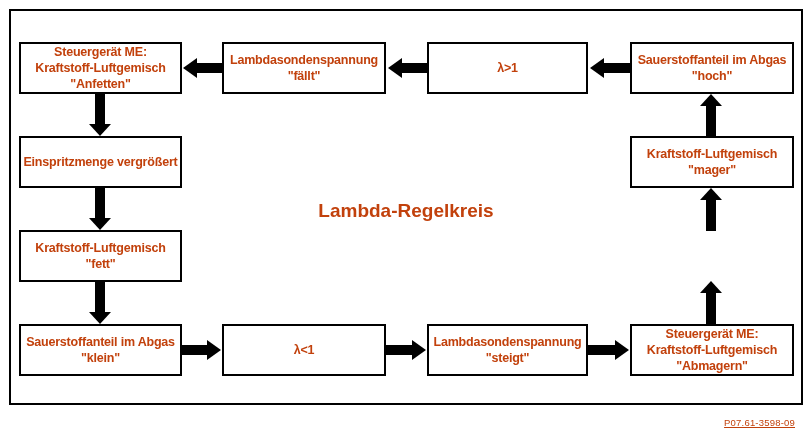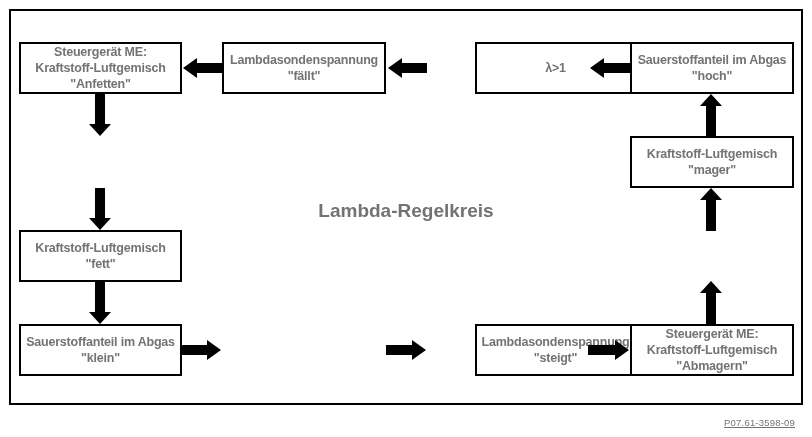--- a/index.html
+++ b/index.html
@@ -1,20 +1,20 @@
 <!DOCTYPE html>
 <html><head>
 <meta charset="utf-8">
 <style>
   html, body { margin: 0; padding: 0; background: #ffffff; }
   .canvas {
     position: relative;
     width: 812px; height: 437px;
     background: #ffffff;
-    color: #737373;
+    color: #c2410c;
     font-family: "Liberation Sans", sans-serif;
     overflow: hidden;
   }
   .frame {
     position: absolute;
     left: 9px; top: 9px;
     width: 790px; height: 392px;
     border: 2px solid #000;
     background: #fff;
   }
@@ -28,21 +28,21 @@
     justify-content: center;
     font-weight: bold;
     font-size: 12.5px;
     line-height: 16px;
     letter-spacing: -0.2px;
   }
   .dbox .txt { white-space: pre-line; text-align: center; }
   
   .col-a { left: 19px;  width: 163px; }
   .col-b { left: 222px; width: 164px; }
-  .col-c { left: 427px; width: 161px; margin-left: 48px; }
+  .col-c { left: 427px; width: 161px; }
   .col-d { left: 630px; width: 164px; }
   
   .row-1 { top: 42px;  height: 52px; }
   .row-2 { top: 136px; height: 52px; }
   .row-3 { top: 230px; height: 52px; }
   .row-4 { top: 324px; height: 52px; }
 
   .title {
     position: absolute;
     left: 0; width: 812px;
@@ -99,33 +99,39 @@
 "fällt"</span>
   </div>
   <div class="dbox col-c row-1">
     <span class="txt">λ&gt;1</span>
   </div>
   <div class="dbox col-d row-1">
     <span class="txt">Sauerstoffanteil im Abgas
 "hoch"</span>
   </div>
 
+  <div class="dbox col-a row-2">
+    <span class="txt">Einspritzmenge vergrößert</span>
+  </div>
   <div class="dbox col-d row-2">
     <span class="txt">Kraftstoff-Luftgemisch
 "mager"</span>
   </div>
 
   <div class="dbox col-a row-3">
     <span class="txt">Kraftstoff-Luftgemisch
 "fett"</span>
   </div>
 
   <div class="dbox col-a row-4">
     <span class="txt">Sauerstoffanteil im Abgas
 "klein"</span>
+  </div>
+  <div class="dbox col-b row-4">
+    <span class="txt">λ&lt;1</span>
   </div>
   <div class="dbox col-c row-4">
     <span class="txt">Lambdasondenspannung
 "steigt"</span>
   </div>
   <div class="dbox col-d row-4">
     <span class="txt">Steuergerät ME:
 Kraftstoff-Luftgemisch
 "Abmagern"</span>
   </div>

